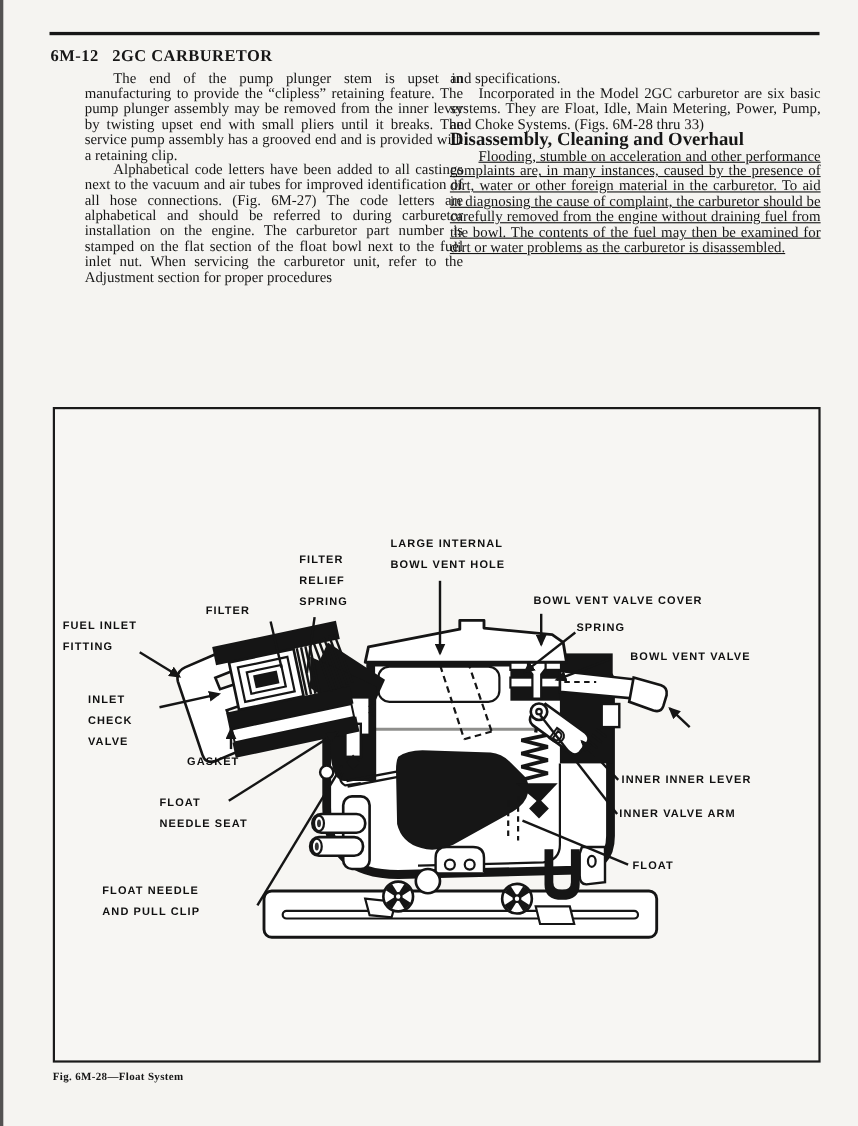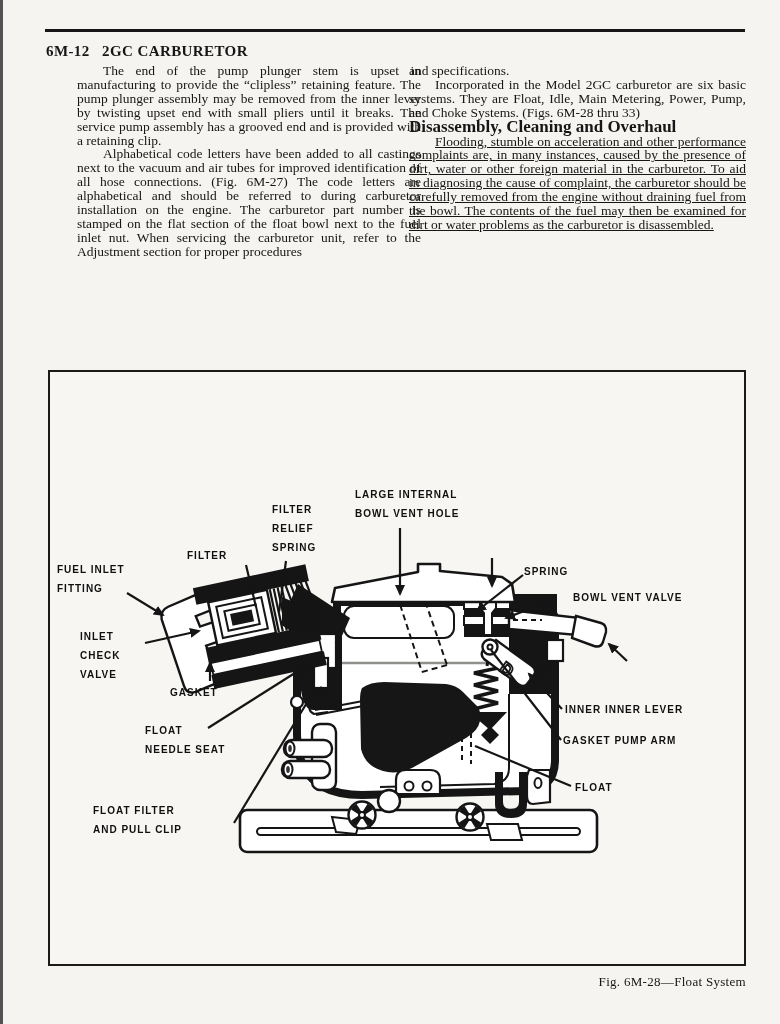--- a/index.html
+++ b/index.html
@@ -12,22 +12,22 @@
   .col p{margin:0;text-indent:26px;}
   .col p.noindent{text-indent:0;}
   .col-left{left:52px;width:344px;margin-left:25px;}
   .col-right{left:409px;width:337px;}
   .subhead{font-weight:bold;margin:13px 0 0 0;font-size:17px;}
   .col p.after-head{margin-top:1px;text-decoration:underline;}
   .figure-box{position:absolute;left:48px;top:370px;width:694px;height:592px;
               border:2px solid #1a1a1a;background:#f7f6f3;}
   .fig-label{position:absolute;font-family:Liberation Sans, sans-serif;font-weight:bold;
              font-size:10px;line-height:19px;letter-spacing:1px;white-space:pre-line;color:#101010;}
-  .caption{position:absolute;left:48px;top:974px;width:698px;text-align:right;
-           font-weight:normal;font-size:13px;letter-spacing:.3px;}
+  .caption{position:absolute;left:48px;top:974px;width:698px;text-align:left;
+           font-weight:bold;font-size:10px;letter-spacing:.3px;}
   svg text{font-family:"Liberation Sans", sans-serif;}
 </style>
 </head>
 <body>
 
 <div class="scan-edge-left"></div>
 
 <div class="hdr">6M-12&nbsp;&nbsp;&nbsp;2GC CARBURETOR</div>
 <div class="hdr-rule"></div>
 
@@ -217,28 +217,29 @@
   </svg>
 
   <div class="fig-label" style="left:7px;top:188px;">FUEL INLET
 FITTING</div>
   <div class="fig-label" style="left:137px;top:174px;">FILTER</div>
   <div class="fig-label" style="left:222px;top:128px;">FILTER
 RELIEF
 SPRING</div>
   <div class="fig-label" style="left:305px;top:113px;">LARGE INTERNAL
 BOWL VENT HOLE</div>
+  <div class="fig-label" style="left:435px;top:165px;">BOWL VENT VALVE COVER</div>
   <div class="fig-label" style="left:474px;top:190px;">SPRING</div>
   <div class="fig-label" style="left:507px;top:216px;margin-left:16px;">BOWL VENT VALVE</div>
   <div class="fig-label" style="left:30px;top:255px;">INLET
 CHECK
 VALVE</div>
   <div class="fig-label" style="left:120px;top:311px;">GASKET</div>
   <div class="fig-label" style="left:515px;top:328px;">INNER INNER LEVER</div>
   <div class="fig-label" style="left:95px;top:349px;">FLOAT
 NEEDLE SEAT</div>
-  <div class="fig-label" style="left:513px;top:359px;">GASKET PUMP ARM</div>
+  <div class="fig-label" style="left:513px;top:359px;">INNER VALVE ARM</div>
   <div class="fig-label" style="left:525px;top:406px;">FLOAT</div>
-  <div class="fig-label" style="left:43px;top:429px;">FLOAT FILTER
+  <div class="fig-label" style="left:43px;top:429px;">FLOAT NEEDLE
 AND PULL CLIP</div>
 </div>
 
 <div class="caption">Fig. 6M-28—Float System</div>
 
 </body></html>

